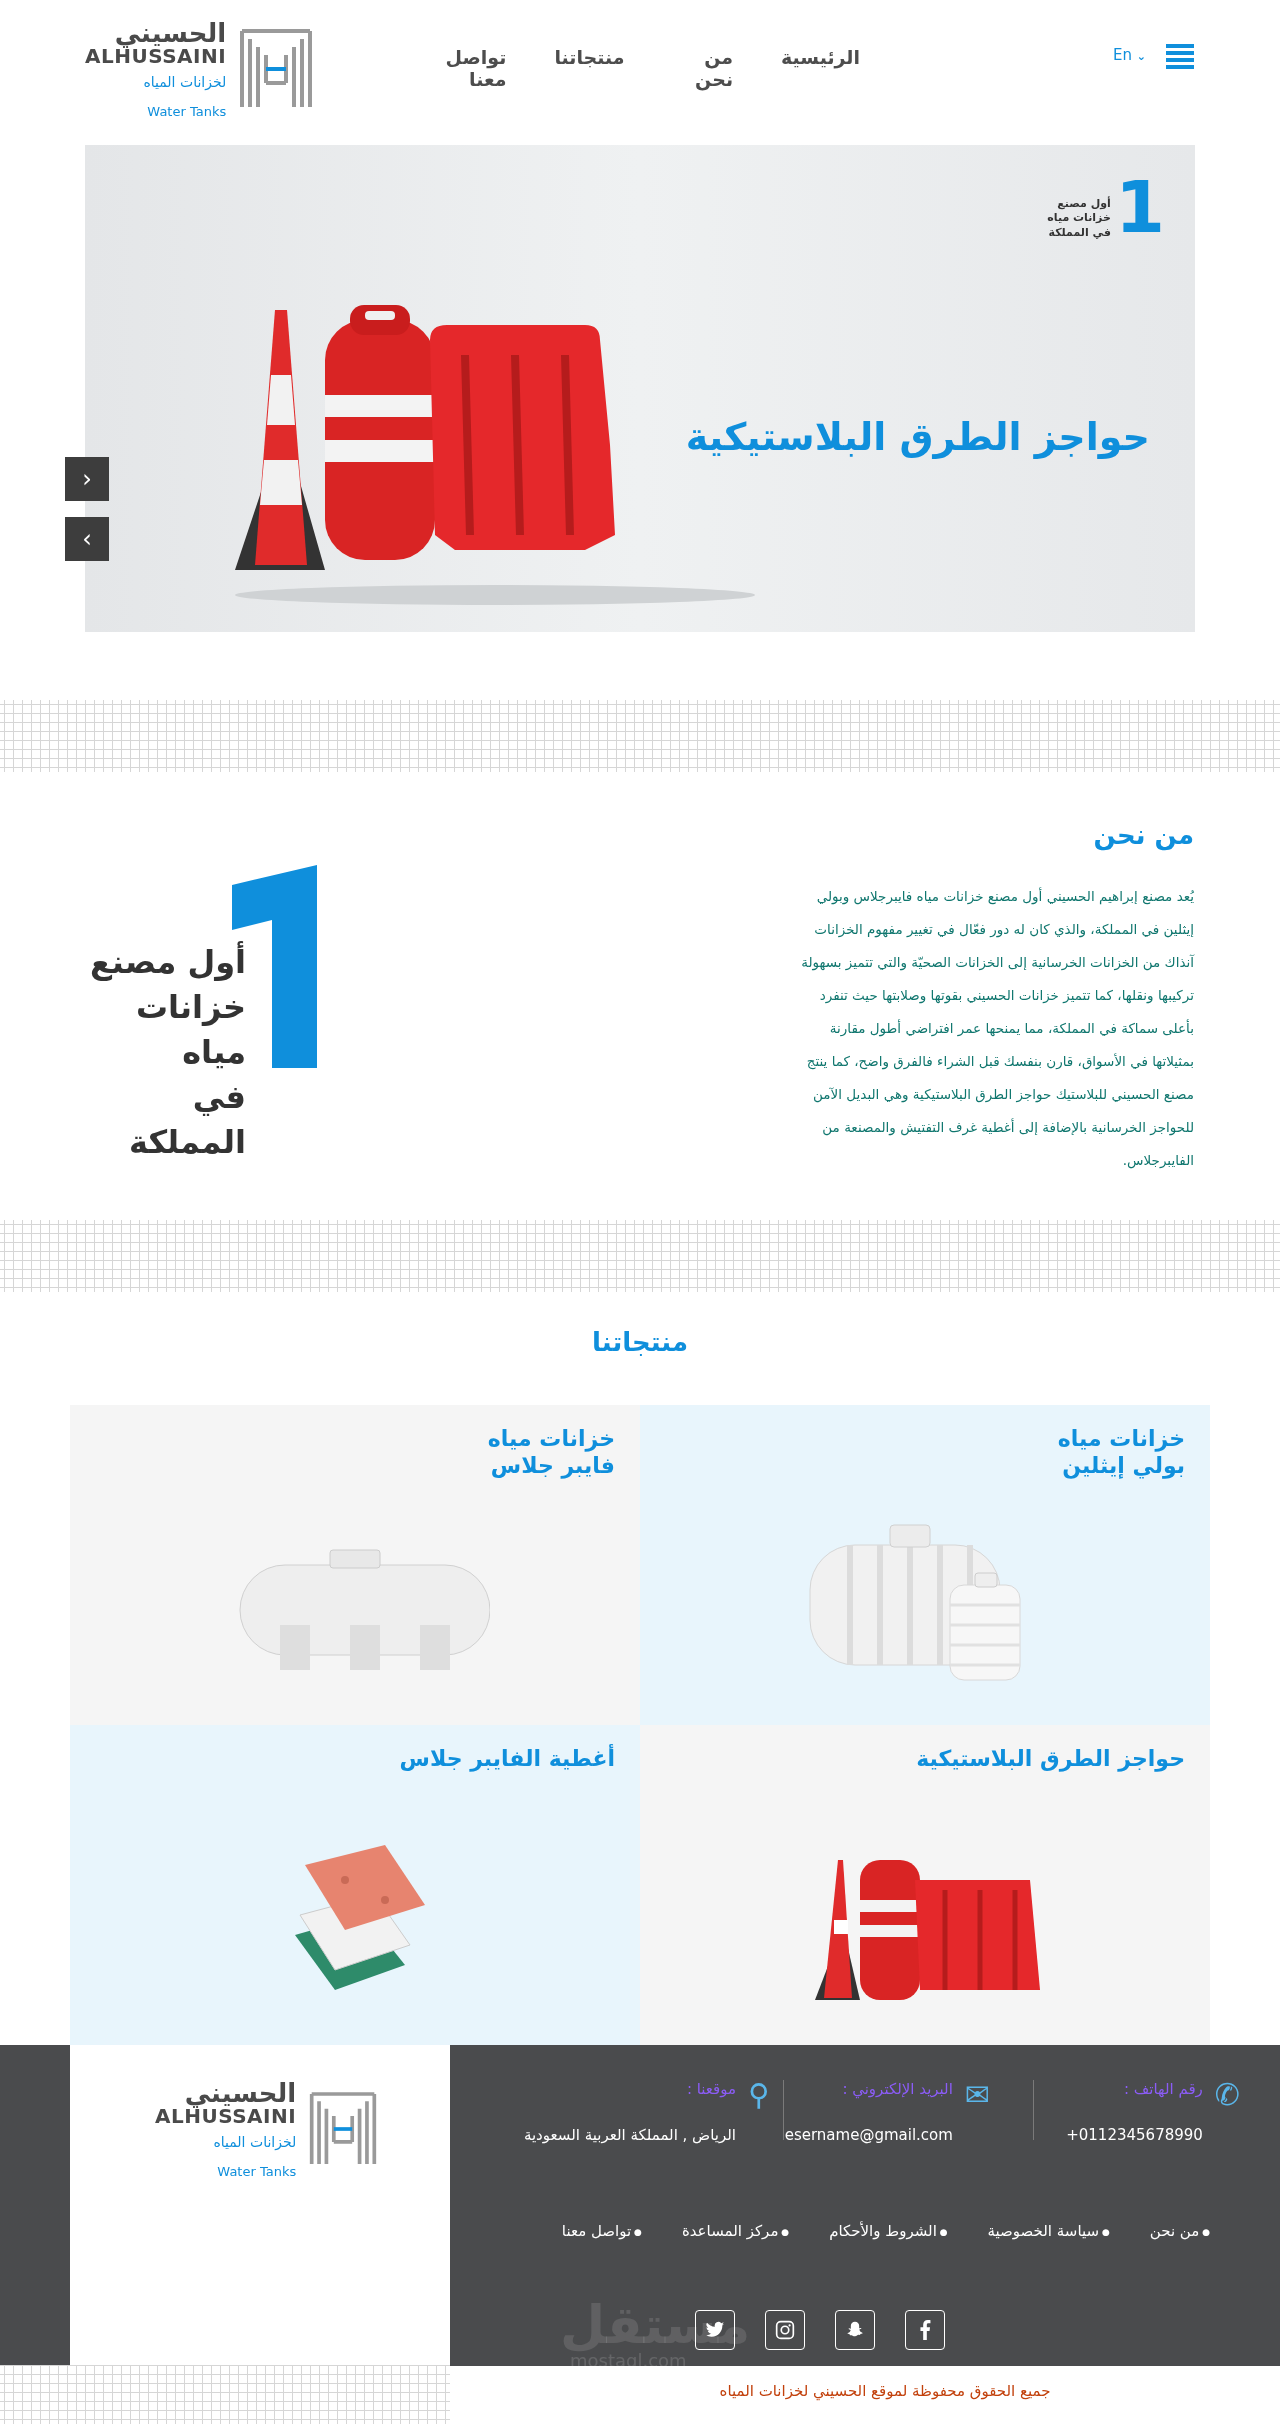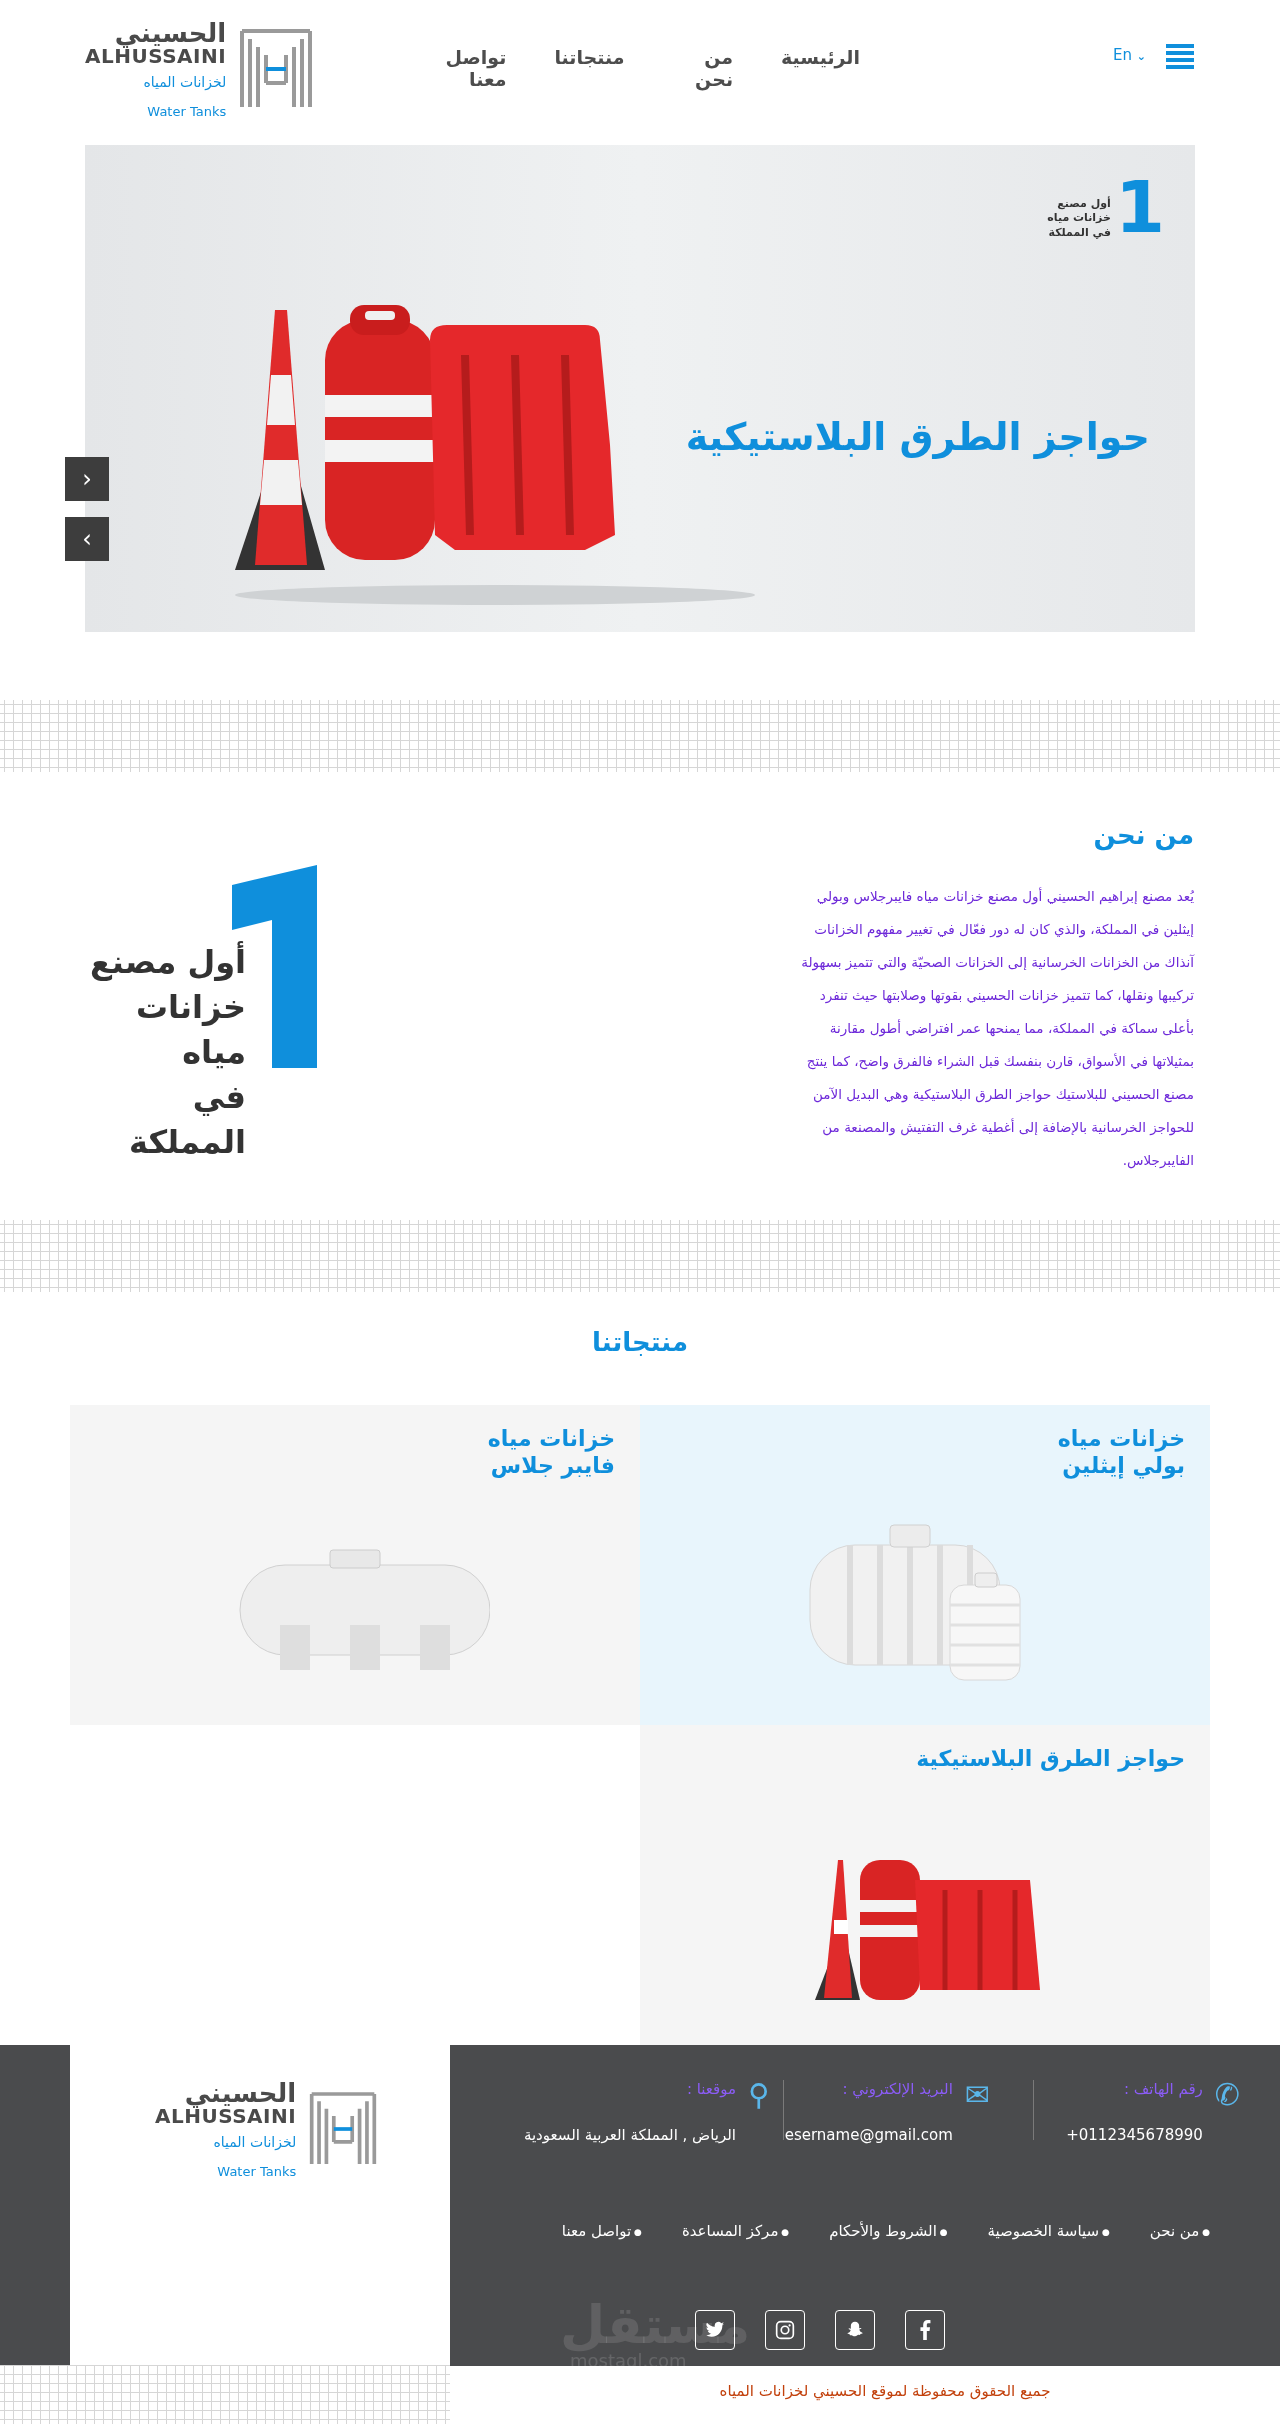--- a/index.html
+++ b/index.html
@@ -25,21 +25,21 @@
 .badge1 .num{font-size:72px;font-weight:bold;color:#0f8fdc;line-height:0.9}
 .badge1 .txt{font-size:11px;font-weight:bold;color:#333;line-height:1.3;direction:rtl;margin-top:22px}
 .arrow-btn{position:absolute;width:44px;height:44px;background:#3d3d3d;color:#fff;font-size:24px;display:flex;align-items:center;justify-content:center}
 
 .pattern{position:absolute;left:0;width:1280px;height:72px;background-color:#fff;
 background-image:
 repeating-linear-gradient(0deg,transparent 0 4px,#c9c9c9 4px 5px,transparent 5px 9px),
 repeating-linear-gradient(90deg,transparent 0 4px,#c9c9c9 4px 5px,transparent 5px 9px);opacity:.75}
 
 .about-title{position:absolute;right:86px;top:820px;font-size:26px;color:#0f8fdc;font-weight:bold;direction:rtl}
-.about-text{position:absolute;right:86px;top:880px;width:400px;font-size:13.5px;color:#6d28d9;line-height:33px;direction:rtl;text-align:right}
+.about-text{position:absolute;right:86px;top:880px;width:400px;font-size:13.5px;color:#0f766e;line-height:33px;direction:rtl;text-align:right}
 .big1-num{position:absolute;left:222px;top:865px;width:95px;height:203px}
 .big1-text{position:absolute;left:76px;top:940px;font-size:32px;font-weight:bold;color:#333;direction:rtl;text-align:right;line-height:45px;width:170px}
 
 .products-title{position:absolute;left:0;width:1280px;top:1327px;text-align:center;font-size:26px;color:#0f8fdc;font-weight:bold}
 .grid{position:absolute;left:70px;top:1405px;width:1140px;height:640px;display:grid;grid-template-columns:1fr 1fr;grid-template-rows:1fr 1fr;direction:rtl}
 .card{position:relative;overflow:hidden}
 .card .ctitle{position:absolute;right:25px;top:20px;font-size:22px;color:#0f8fdc;font-weight:bold;line-height:27px;text-align:right;direction:rtl;white-space:pre-line}
 .c-blue{background:#e8f5fc}
 .c-grey{background:#f5f5f5}
 
@@ -180,20 +180,30 @@
       <polygon points="5,160 50,160 36,100 28,100" fill="#333"></polygon>
       <polygon points="14,158 42,158 33,20 28,20" fill="#e02b2b"></polygon>
       <rect x="24" y="80" width="14" height="14" fill="#fff"></rect>
       <rect x="50" y="20" width="60" height="140" rx="20" fill="#d92424"></rect>
       <rect x="50" y="60" width="60" height="12" fill="#f3f3f3"></rect>
       <rect x="50" y="85" width="60" height="12" fill="#f3f3f3"></rect>
       <path d="M105 40 H220 L230 150 H110 Z" fill="#e5282b"></path>
       <path d="M135 50 V150 M170 50 V150 M205 50 V150" stroke="#b51c1c" stroke-width="5"></path>
     </svg>
   </div>
+  <div class="card c-blue">
+    <div class="ctitle">أغطية الفايبر جلاس</div>
+    <svg class="abs" style="left:205px;top:100px" width="160" height="170" viewBox="0 0 160 170">
+      <polygon points="20,110 90,90 130,140 60,165" fill="#2e8b6a"></polygon>
+      <polygon points="25,90 100,70 135,120 60,145" fill="#f2f2f2" stroke="#ccc"></polygon>
+      <polygon points="30,40 110,20 150,80 70,105" fill="#e7846f"></polygon>
+      <circle cx="70" cy="55" r="4" fill="#c96a56"></circle>
+      <circle cx="110" cy="75" r="4" fill="#c96a56"></circle>
+    </svg>
+  </div>
 </div>
 
 <div class="footer-left"></div>
 <div class="footer-card">
   <div class="logo" style="left:85px;top:35px">
     <div class="logo-text">
       <div class="logo-ar">الحسيني</div>
       <div class="logo-en">ALHUSSAINI</div>
       <div class="logo-sub-ar">لخزانات المياه</div>
       <div class="logo-sub-en">Water Tanks</div>

